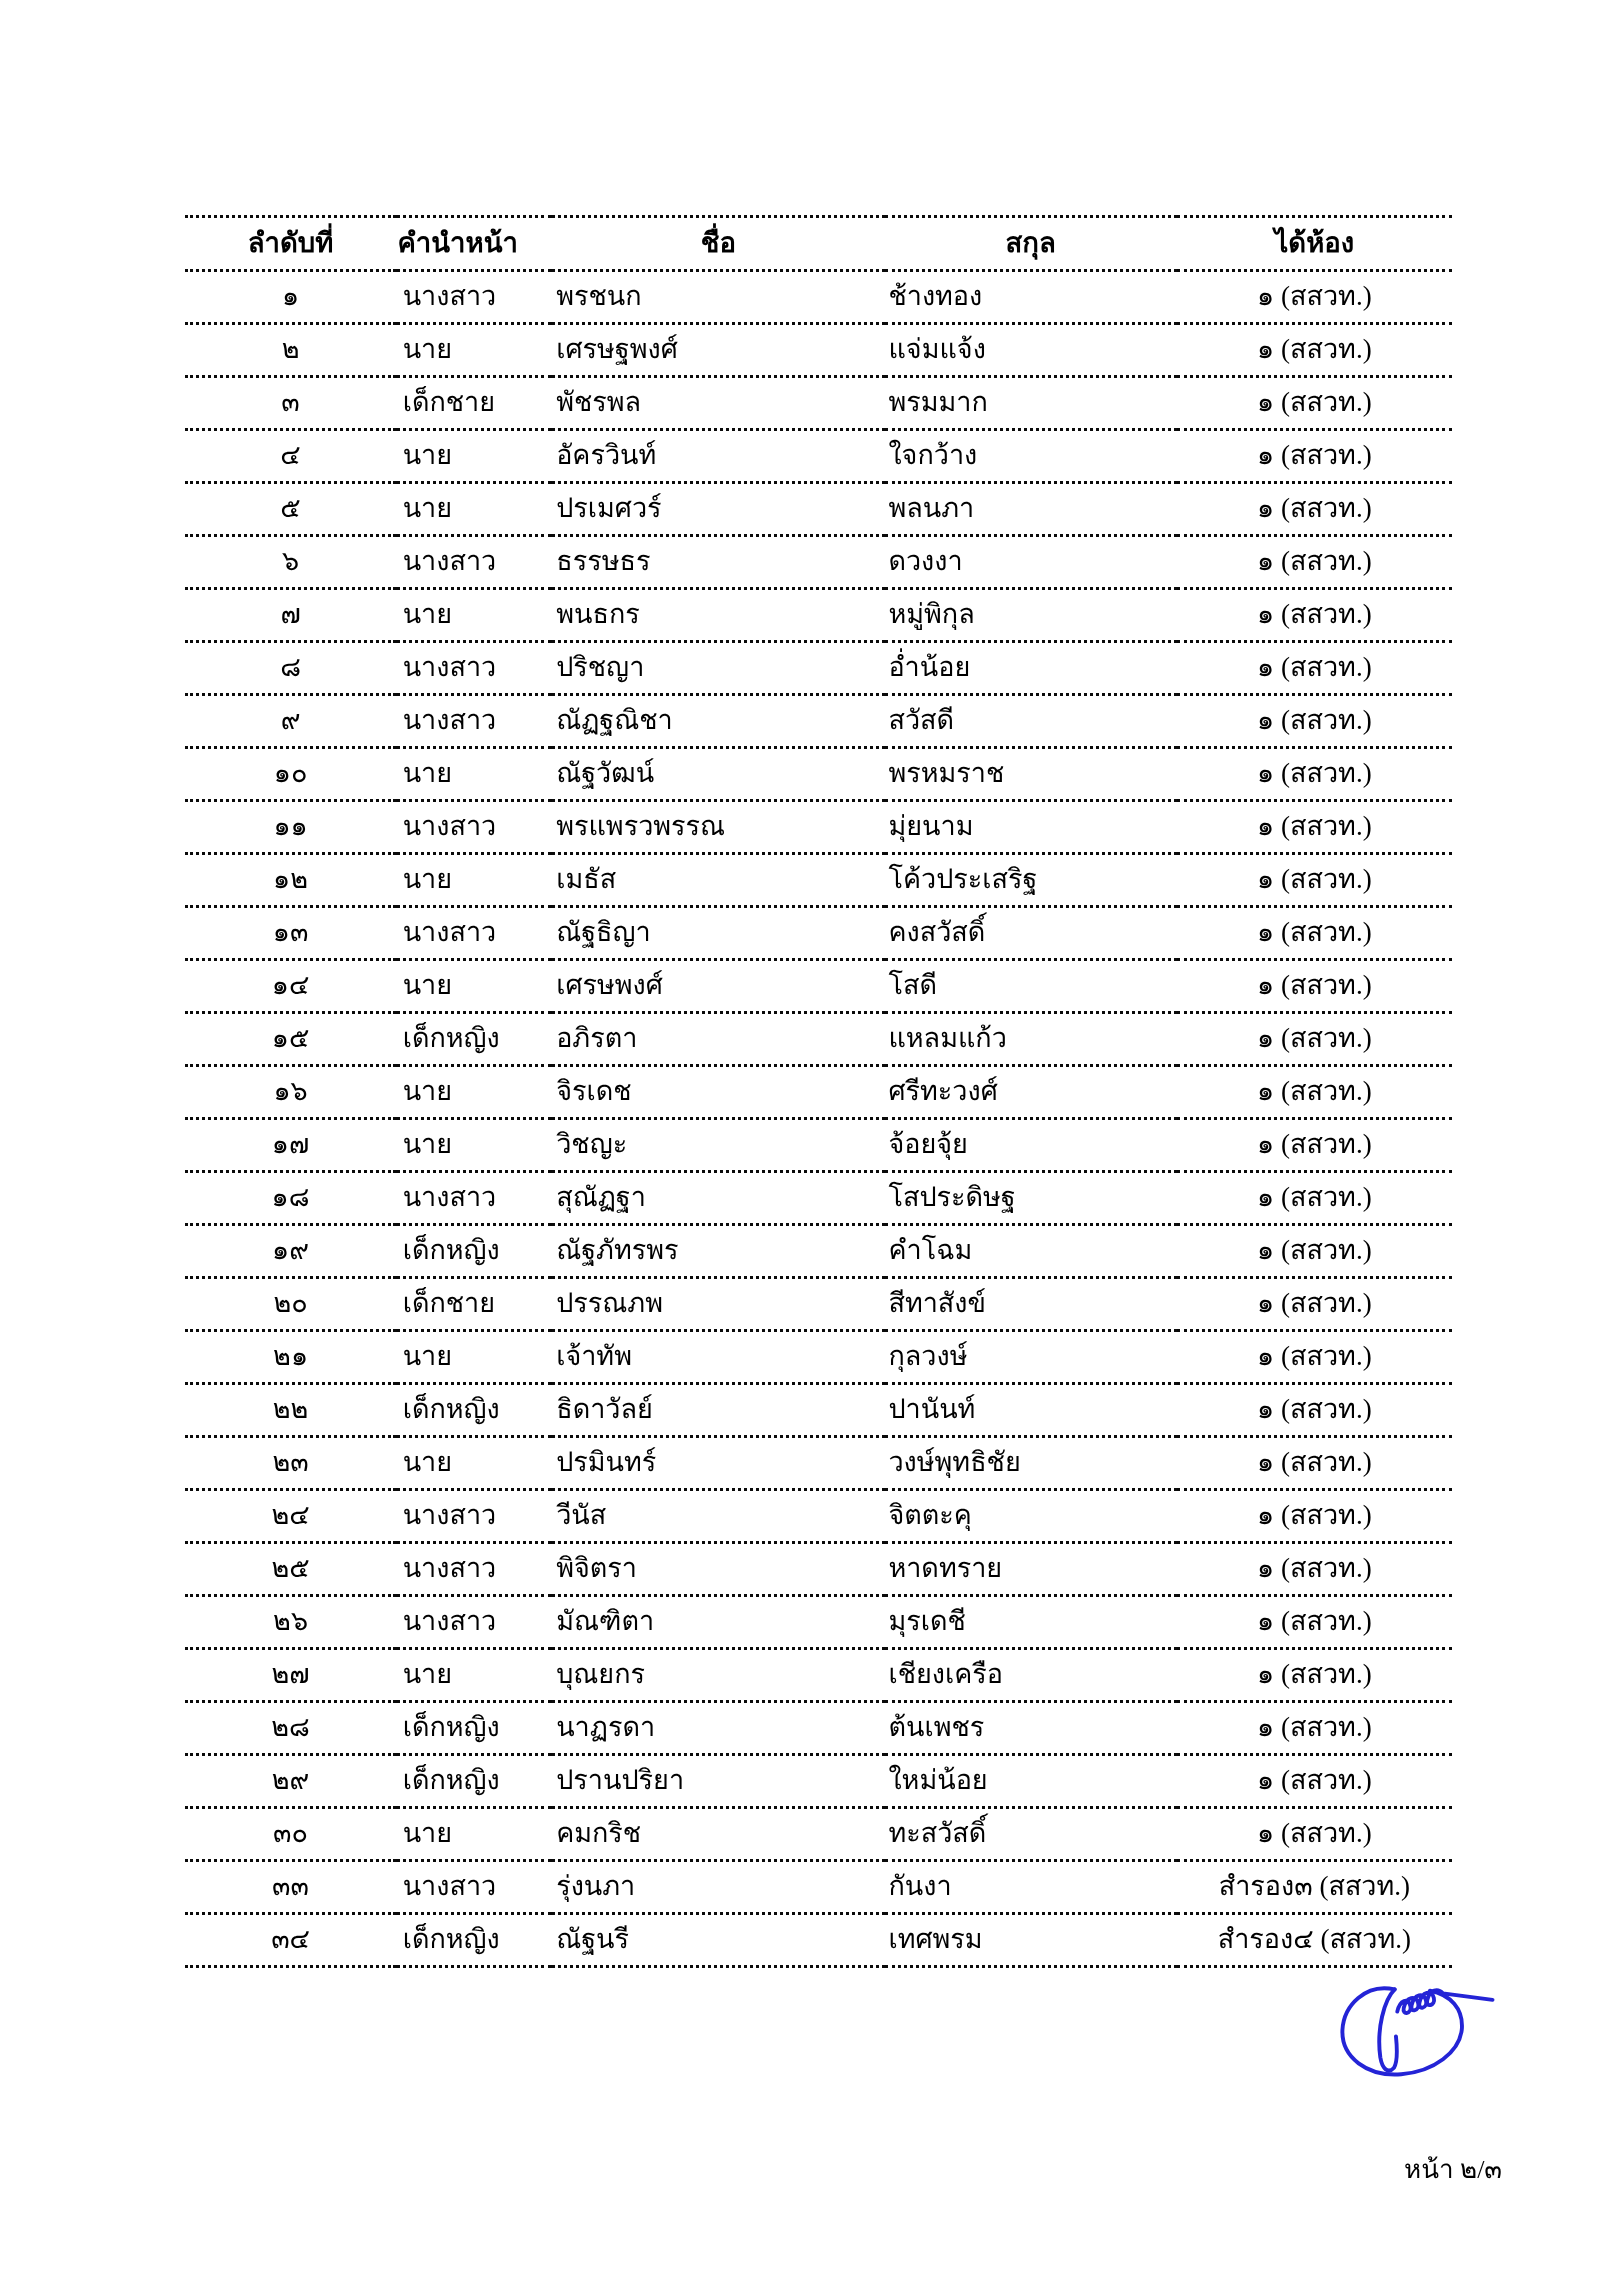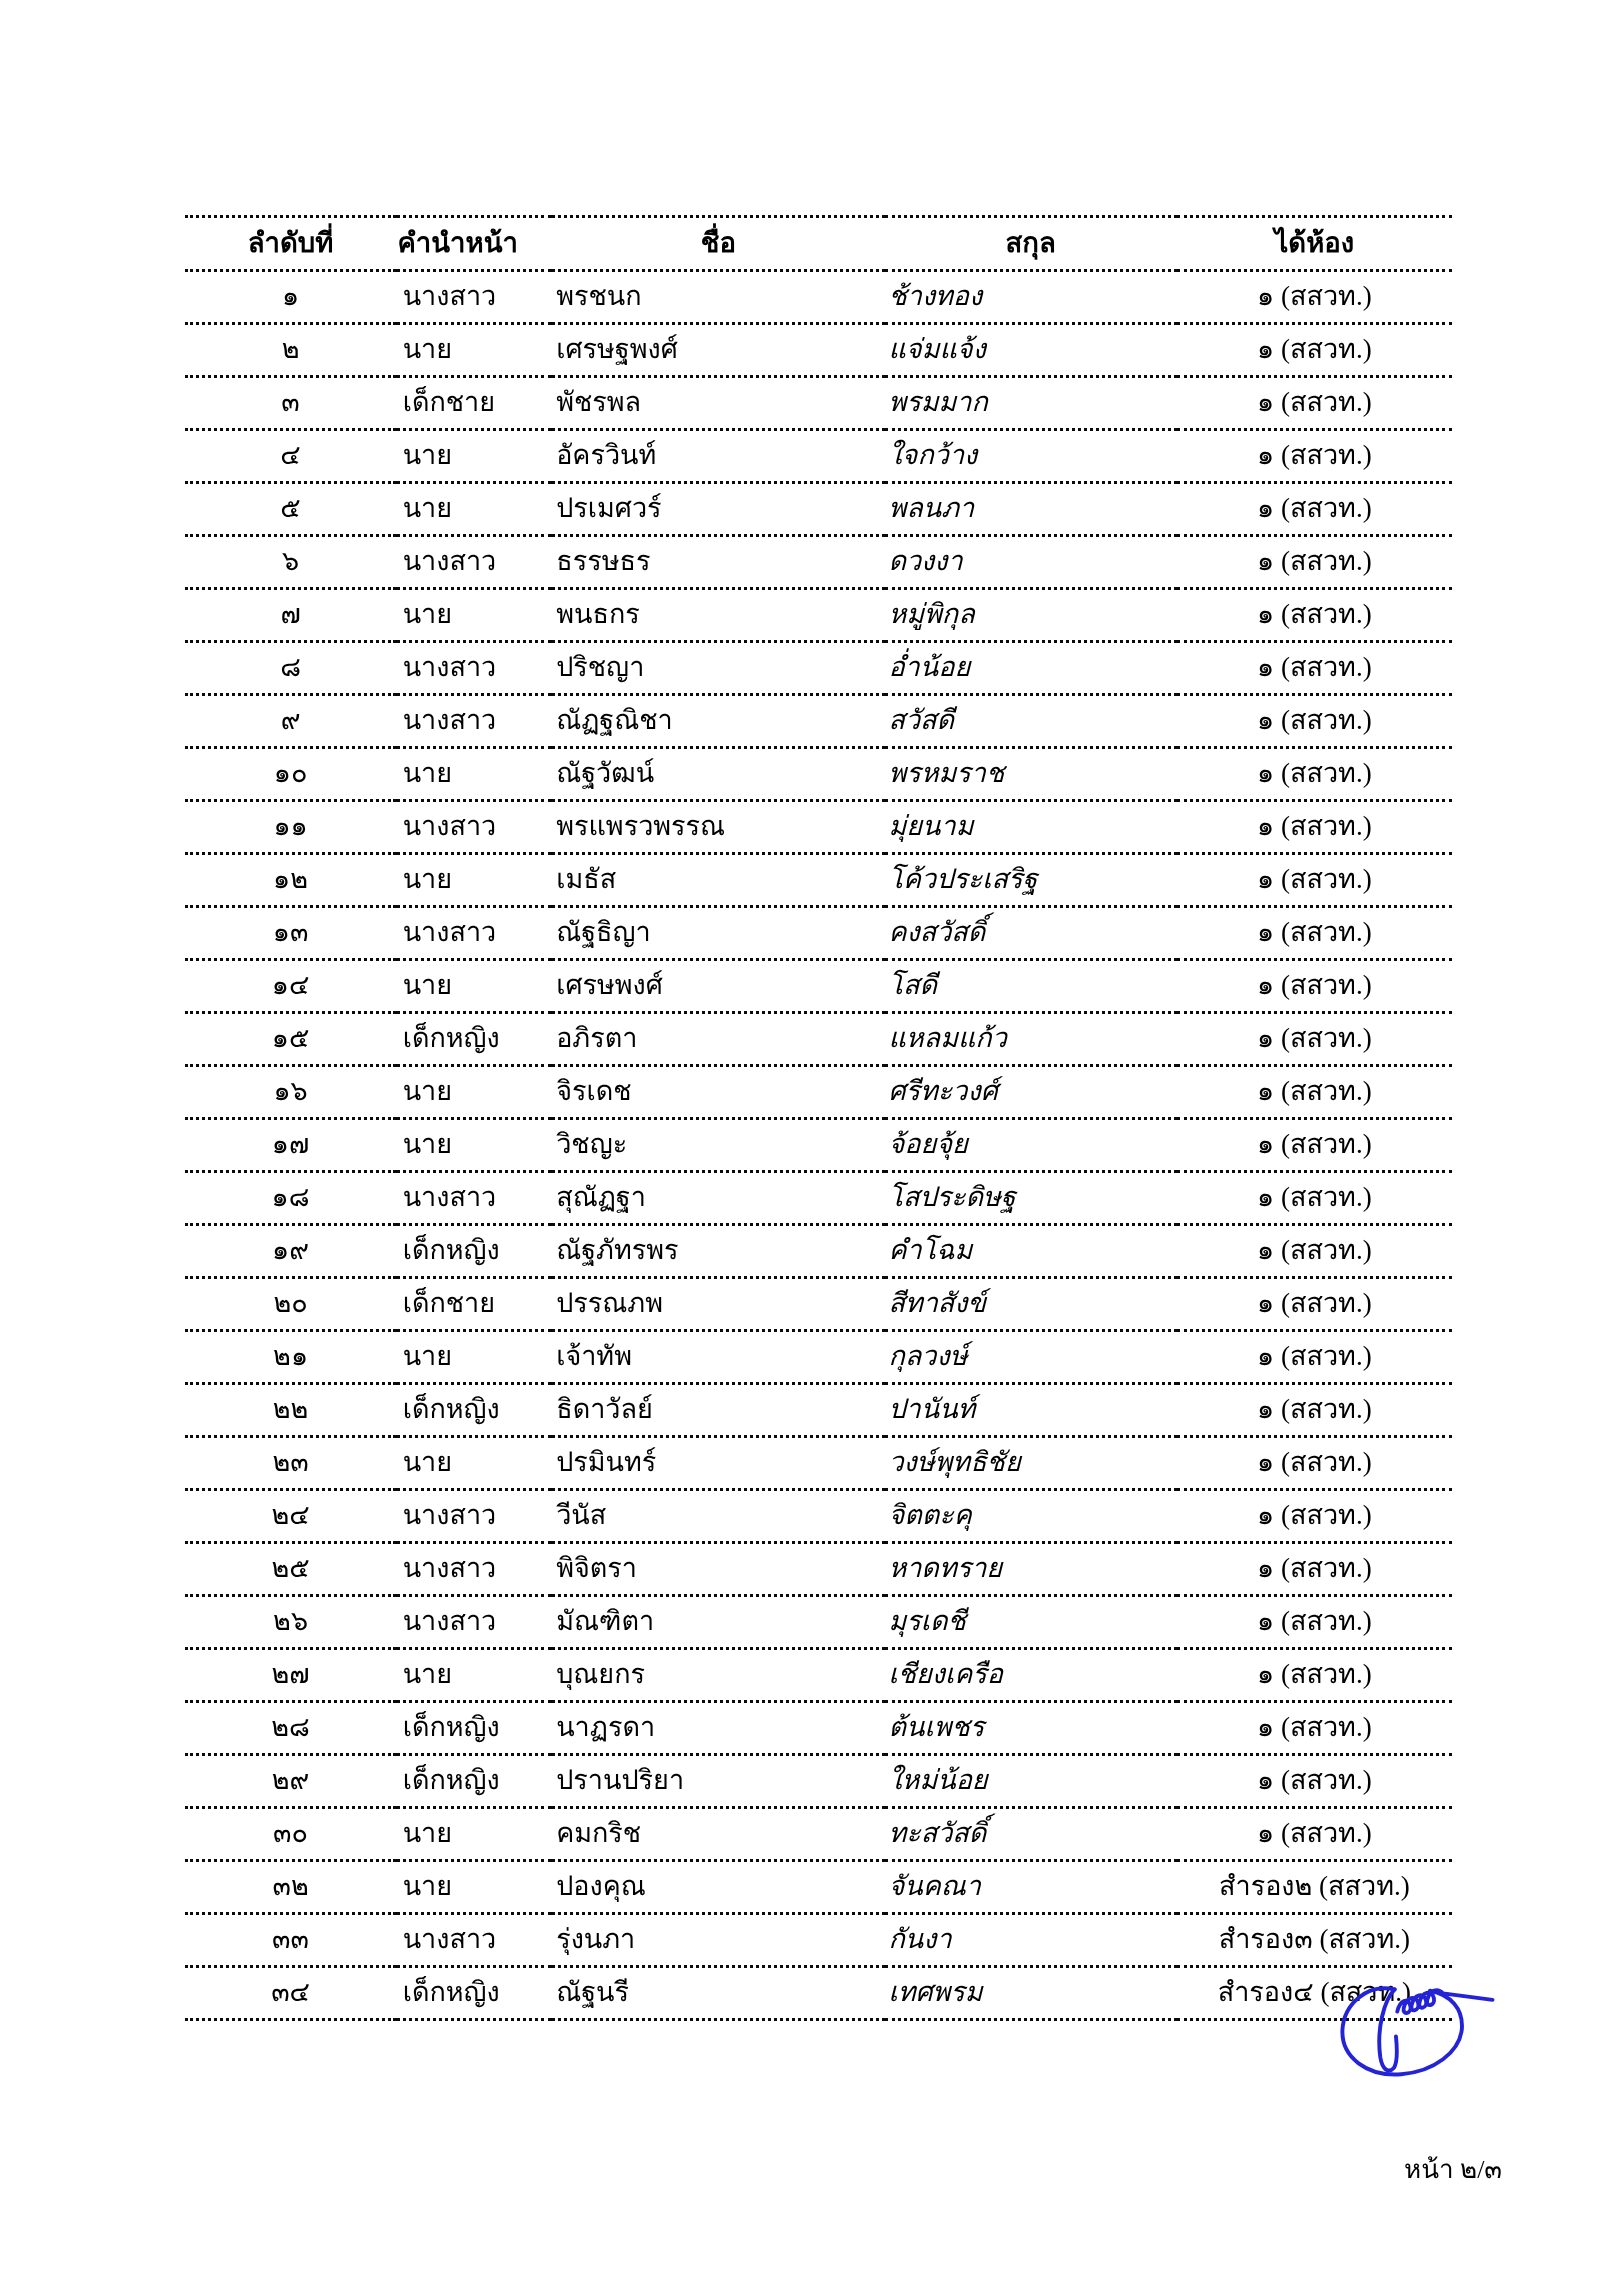--- a/index.html
+++ b/index.html
@@ -49,21 +49,21 @@
   thead th {
     height: 51px;
     font-weight: bold;
     font-size: 27.5px;
   }
   .al-c { text-align: center; }
   .al-l { text-align: left; }
   td.cell-prefix { padding-left: 6.5px; }
   th.head-prefix { padding-left: 1.3px; }
   td.cell-first { padding-left: 3.9px; }
-  td.cell-last  { padding-left: 3.9px; font-style: italic; }
+  td.cell-last  { padding-left: 3.9px; }
   .page-number {
     position: absolute;
     left: 1404px;
     top: 2148px;
     font-size: 26px;
     white-space: nowrap;
   }
   .signature {
     position: absolute;
     left: 1332px;
@@ -300,27 +300,20 @@
           <td class="al-c">๑ (สสวท.)</td>
         </tr>
         <tr>
           <td class="al-c">๓๐</td>
           <td class="al-l cell-prefix">นาย</td>
           <td class="al-l cell-first">คมกริช</td>
           <td class="al-l cell-last">ทะสวัสดิ์</td>
           <td class="al-c">๑ (สสวท.)</td>
         </tr>
         <tr>
-          <td class="al-c">๓๒</td>
-          <td class="al-l cell-prefix">นาย</td>
-          <td class="al-l cell-first">ปองคุณ</td>
-          <td class="al-l cell-last">จันคณา</td>
-          <td class="al-c">สำรอง๒ (สสวท.)</td>
-        </tr>
-        <tr>
           <td class="al-c">๓๓</td>
           <td class="al-l cell-prefix">นางสาว</td>
           <td class="al-l cell-first">รุ่งนภา</td>
           <td class="al-l cell-last">กันงา</td>
           <td class="al-c">สำรอง๓ (สสวท.)</td>
         </tr>
         <tr>
           <td class="al-c">๓๔</td>
           <td class="al-l cell-prefix">เด็กหญิง</td>
           <td class="al-l cell-first">ณัฐนรี</td>

